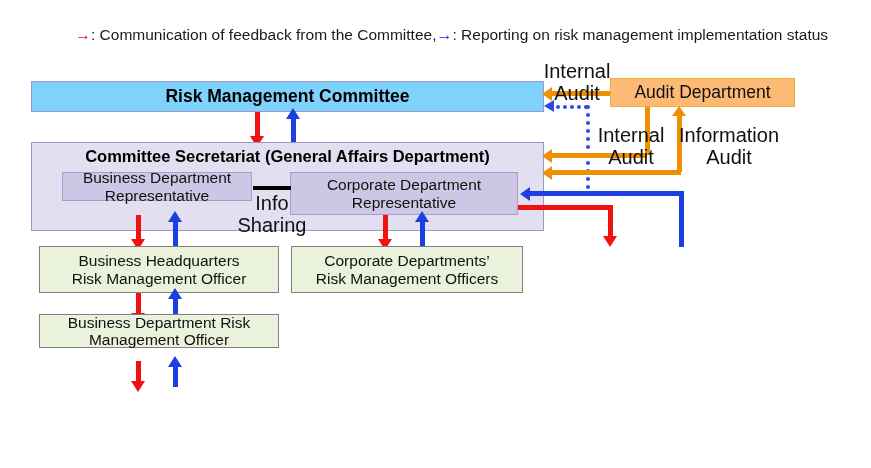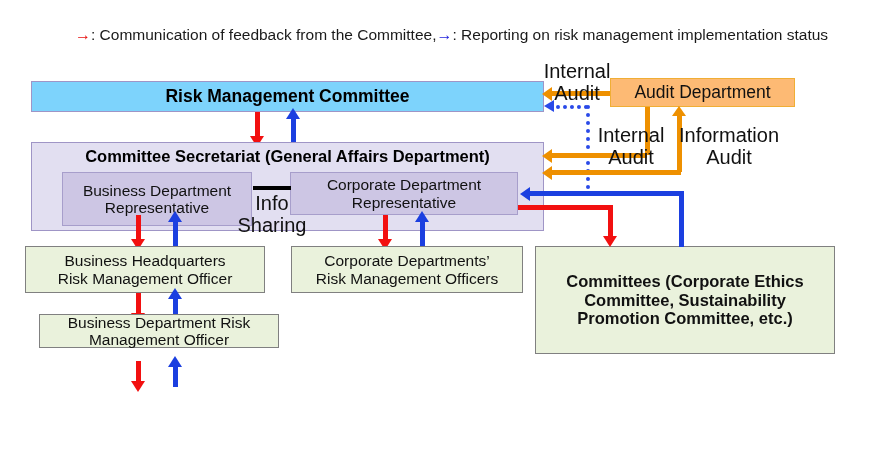--- a/index.html
+++ b/index.html
@@ -61,60 +61,59 @@
   <div class="box purple-main" style="left:31px;top:81px;width:513px;height:31px;">Risk Management Committee</div>
 
   <div class="ln v-red" style="left:255px;top:112px;height:26px;"></div>
   <div class="tip tip-down-red" style="left:250px;top:136px;"></div>
   <div class="ln v-blue" style="left:291px;top:117px;height:27px;"></div>
   <div class="tip tip-up-blue" style="left:286px;top:108px;"></div>
 
   <div class="box purple-outer" style="left:31px;top:142px;width:513px;height:89px;"></div>
   <div class="sec-title" style="left:42px;top:147px;width:491px;text-align:center;">Committee Secretariat (General Affairs Department)</div>
 
-  <div class="box purple-inner" style="left:62px;top:172px;width:190px;height:54px;white-space:pre-line;">Business Department
+  <div class="box purple-inner" style="left:62px;top:172px;width:190px;height:29px;white-space:pre-line;">Business Department
 Representative</div>
   <div class="box purple-inner" style="left:290px;top:172px;width:228px;height:43px;white-space:pre-line;">Corporate Department
 Representative</div>
 
   <div class="info-bar" style="left:253px;top:186px;width:38px;"></div>
   <div class="cap" style="left:236px;top:192px;width:72px;white-space:pre-line;">Info
 Sharing</div>
 
   <div class="ln v-red" style="left:136px;top:215px;height:26px;"></div>
   <div class="tip tip-down-red" style="left:131px;top:239px;"></div>
   <div class="ln v-blue" style="left:173px;top:220px;height:26px;"></div>
   <div class="tip tip-up-blue" style="left:168px;top:211px;"></div>
 
   <div class="ln v-red" style="left:383px;top:215px;height:26px;"></div>
   <div class="tip tip-down-red" style="left:378px;top:239px;"></div>
   <div class="ln v-blue" style="left:420px;top:220px;height:26px;"></div>
   <div class="tip tip-up-blue" style="left:415px;top:211px;"></div>
 
-  <div class="box green" style="left:25px;top:246px;width:240px;height:47px;white-space:pre-line;">Business Headquarters
+  <div class="box green" style="left:39px;top:246px;width:240px;height:47px;white-space:pre-line;">Business Headquarters
 Risk Management Officer</div>
 
   <div class="ln v-red" style="left:136px;top:293px;height:22px;"></div>
   <div class="tip tip-down-red" style="left:131px;top:313px;"></div>
   <div class="ln v-blue" style="left:173px;top:297px;height:22px;"></div>
   <div class="tip tip-up-blue" style="left:168px;top:288px;"></div>
 
   <div class="box green" style="left:39px;top:314px;width:240px;height:34px;white-space:pre-line;">Business Department Risk
 Management Officer</div>
 
   <div class="ln v-red" style="left:136px;top:361px;height:22px;"></div>
   <div class="tip tip-down-red" style="left:131px;top:381px;"></div>
   <div class="ln v-blue" style="left:173px;top:365px;height:22px;"></div>
   <div class="tip tip-up-blue" style="left:168px;top:356px;"></div>
 
 
   <div class="box green" style="left:291px;top:246px;width:232px;height:47px;white-space:pre-line;">Corporate Departments’
 Risk Management Officers</div>
 
-  <div class="box green bold" style="left:535px;top:246px;width:300px;height:108px;padding:0 10px;">Committees (Corporate Ethics Committee, Sustainability Promotion Committee, etc.)</div>
 
   <div class="ln h-red" style="left:518px;top:205px;width:95px;"></div>
   <div class="ln v-red" style="left:608px;top:205px;height:33px;"></div>
   <div class="tip tip-down-red" style="left:603px;top:236px;"></div>
 
   <div class="ln v-blue" style="left:679px;top:191px;height:56px;"></div>
   <div class="ln h-blue" style="left:530px;top:191px;width:154px;"></div>
   <div class="tip tip-left-blue" style="left:520px;top:186.5px;"></div>
 
   <div class="box cream" style="left:610px;top:78px;width:185px;height:29px;">Audit Department</div>

